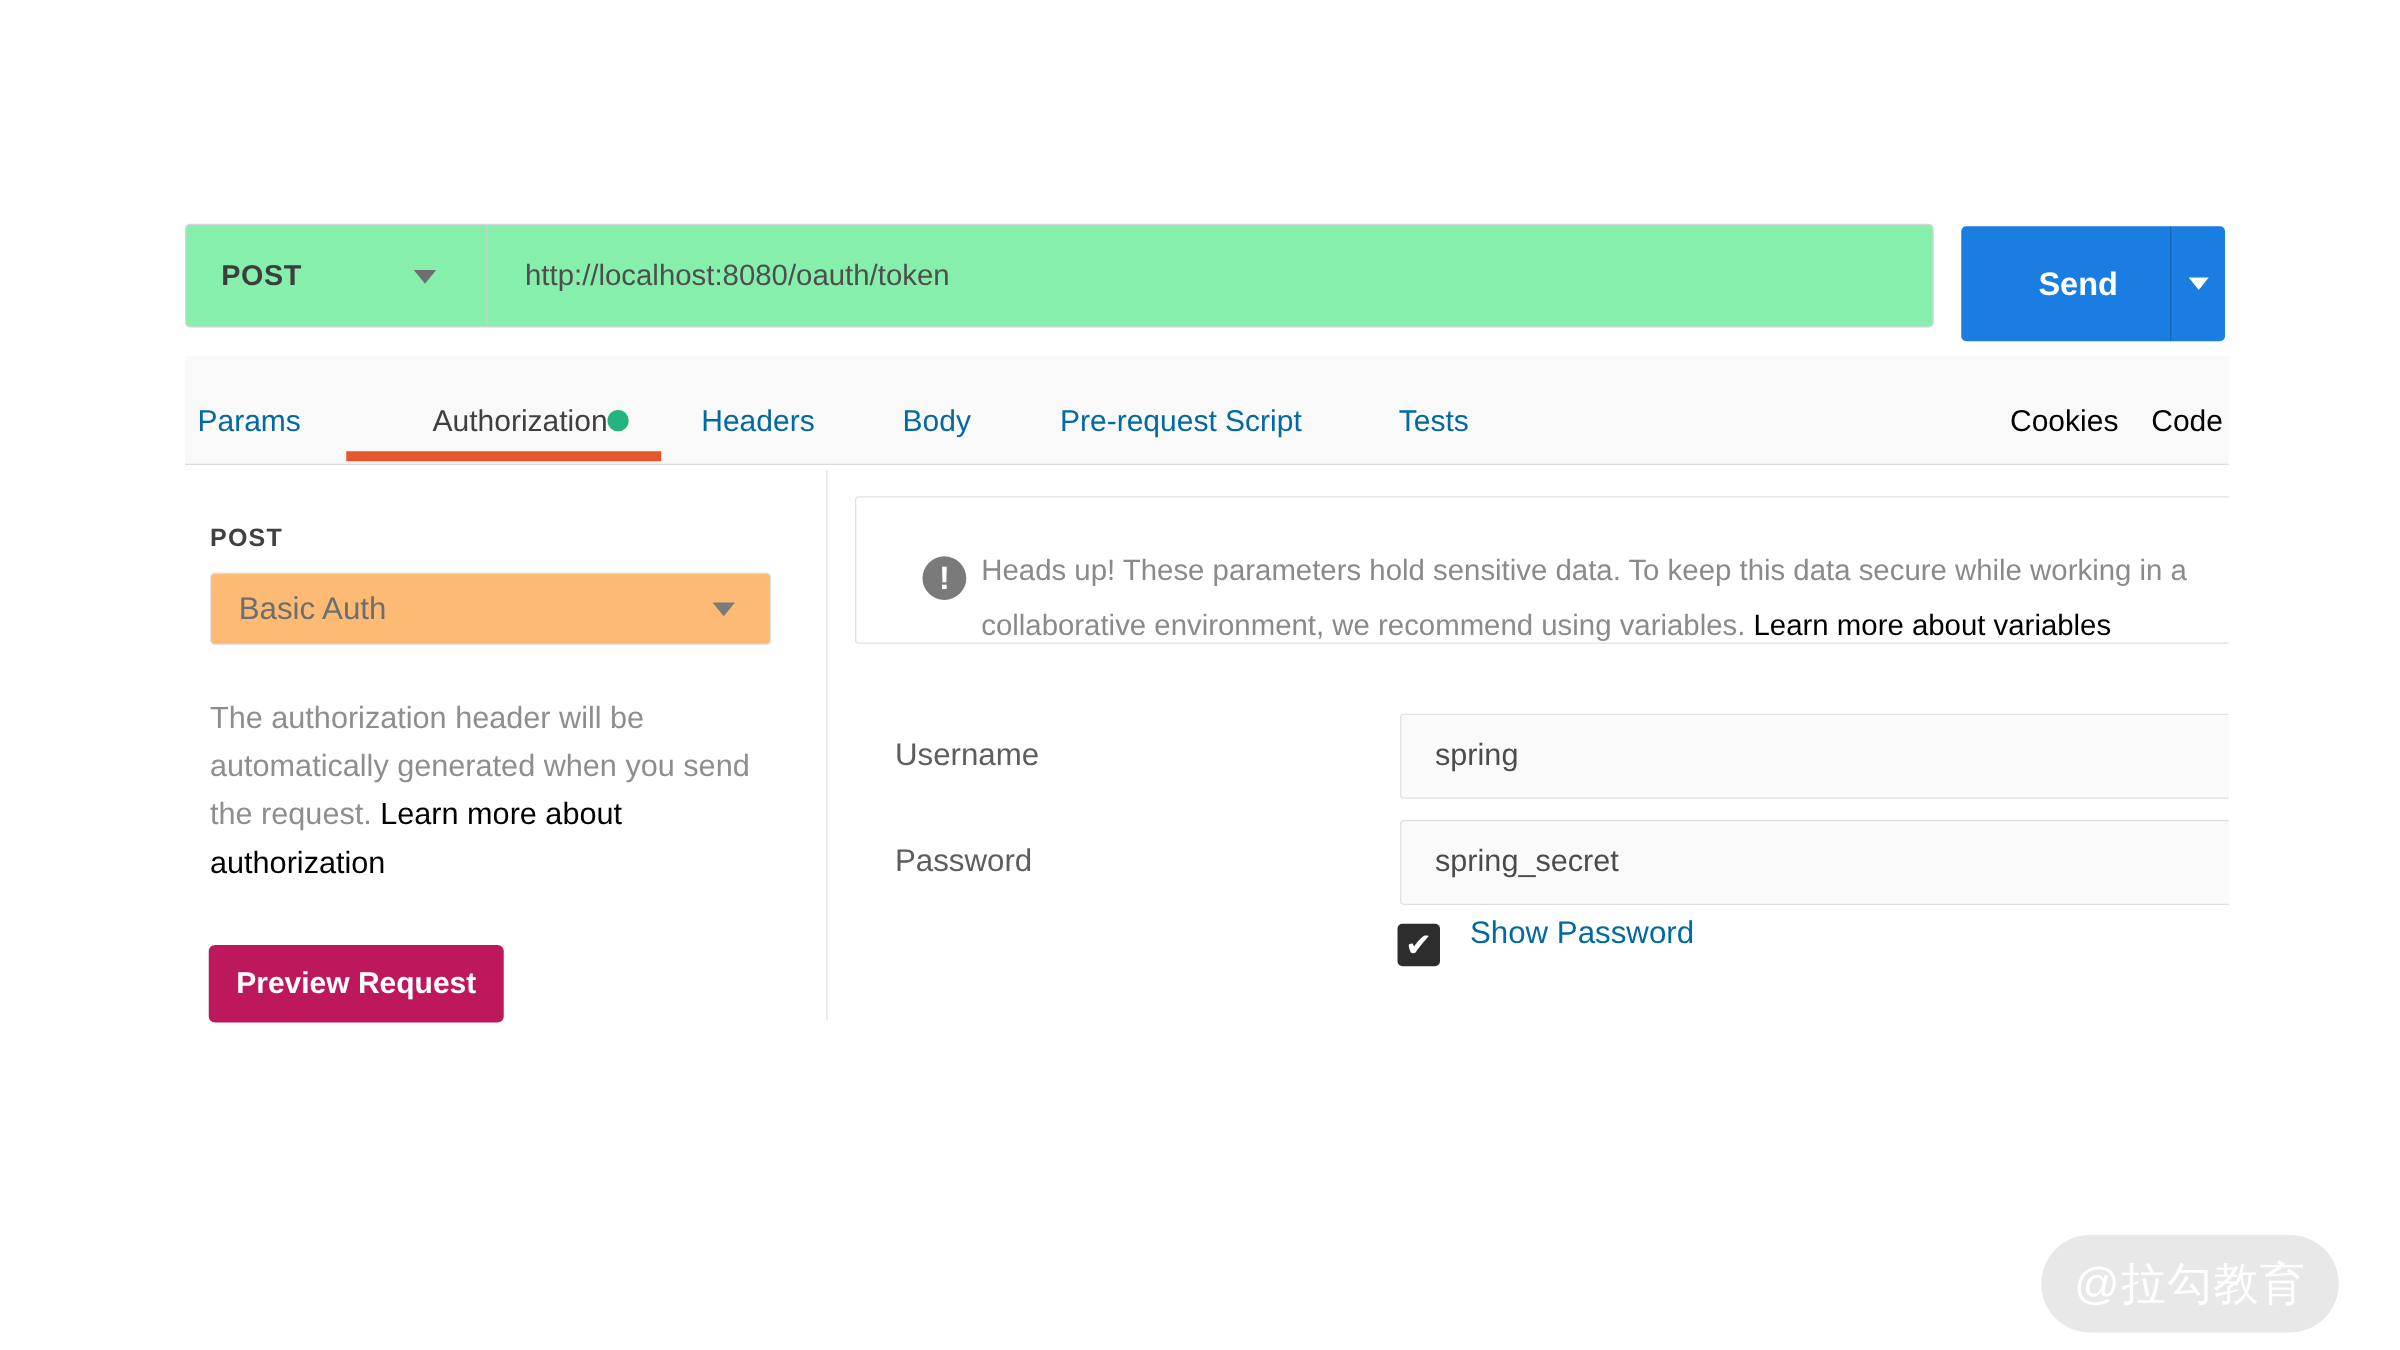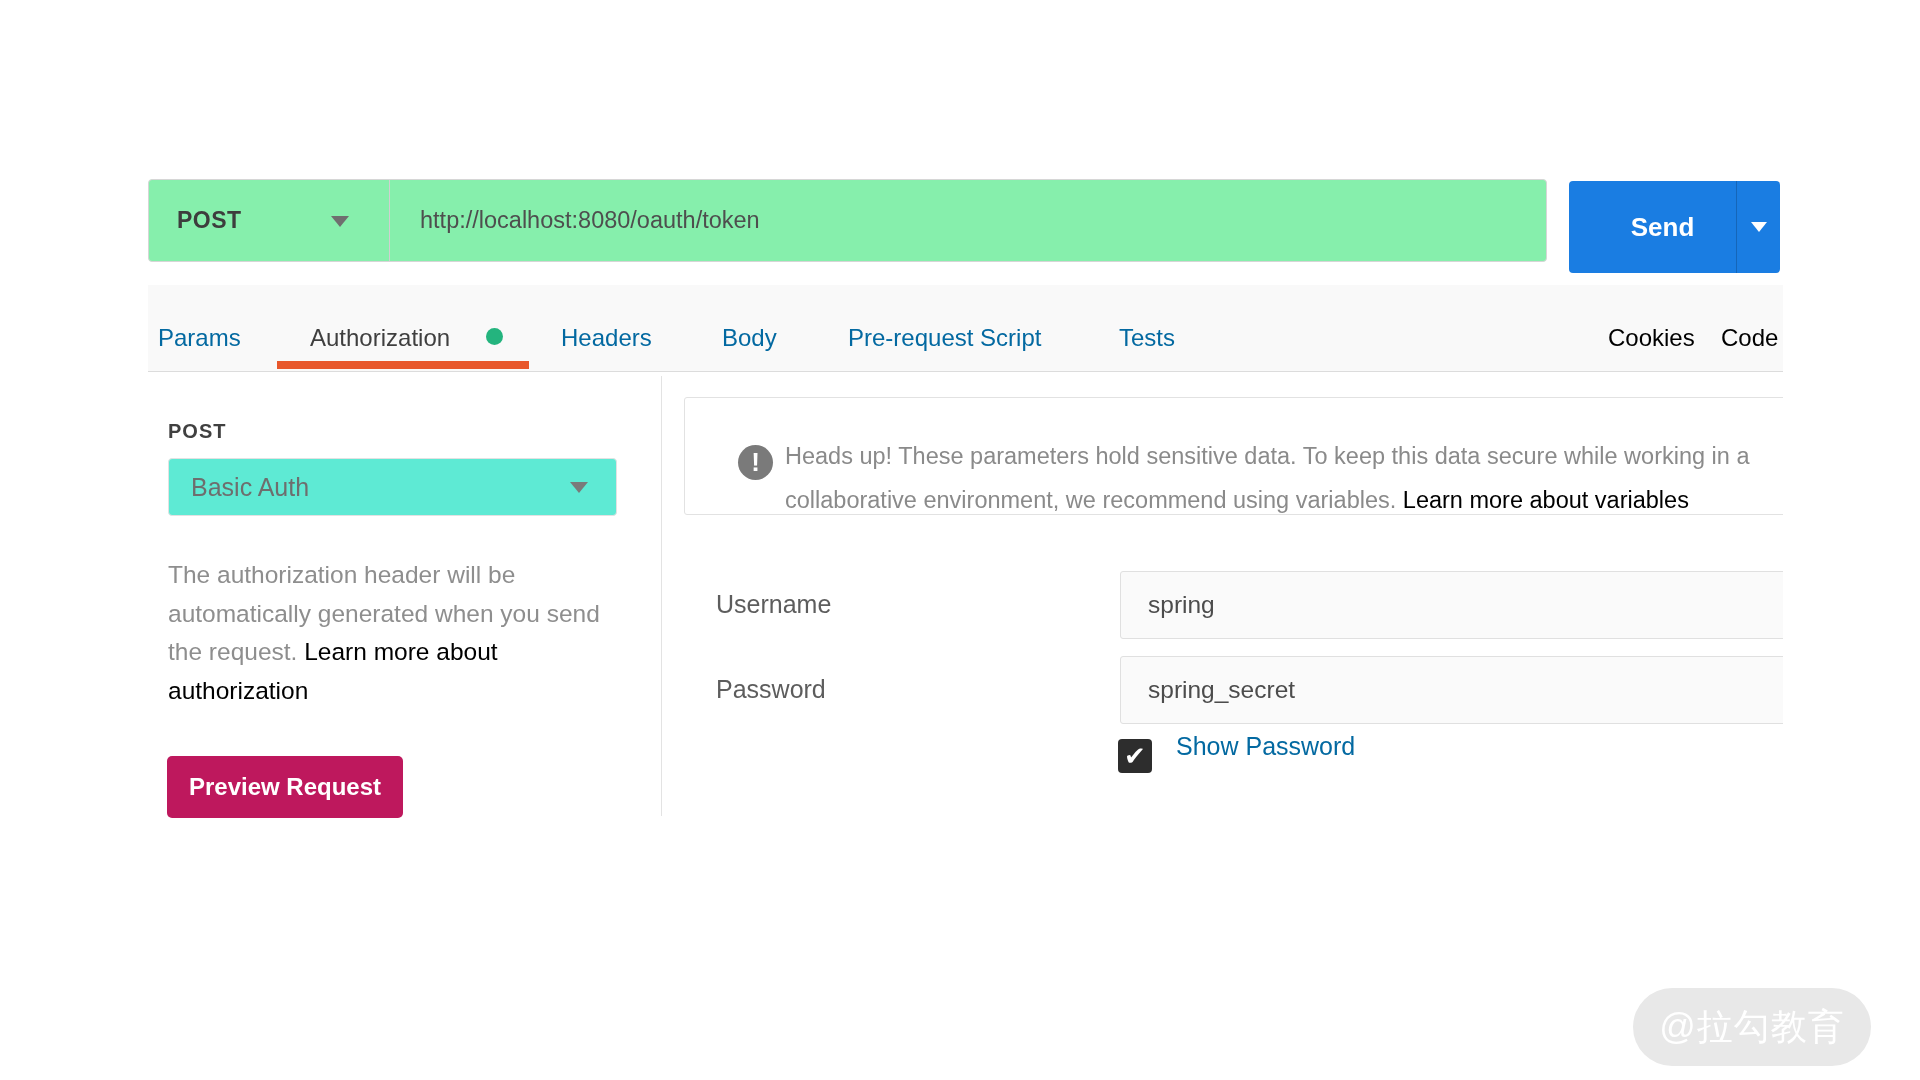--- a/index.html
+++ b/index.html
@@ -28,32 +28,32 @@
   .send-caret-zone { flex:1; border-left:1px solid rgba(0,0,0,0.18); display:flex;
                      align-items:center; justify-content:center; cursor:pointer; }
   .send-caret-zone .caret-down { border-top-color:#ffffff; border-left-width:8px;
                                  border-right-width:8px; border-top-width:10px; }
 
   
   .tab-bar { left:148px; top:285px; width:1635px; height:87px; background:#f9f9f9;
              border-bottom:1px solid #dcdcdc; }
   .tab { position:absolute; top:39px; font-size:24px; color:#0369a1; cursor:pointer;
          white-space:nowrap; }
-  .tab.active { color:#3f3f3f; }
+  .tab.active { color:#3f3f3f;margin-left:36px; }
   .green-dot { position:absolute; width:17px; height:17px; border-radius:50%;
                background:#24b47e; top:43px; }
   .tab-underline { position:absolute; left:129px; bottom:2px; width:252px; height:8px;
                    background:#e8572b; }
   .link-orange { color:#000000; cursor:pointer; }
   .tab-link { position:absolute; top:39px; font-size:24px; white-space:nowrap; }
 
   
   .type-label { left:168px; top:420px; font-size:20px; font-weight:700; color:#404040;
                 letter-spacing:1px; }
-  .type-select { left:168px; top:458px; width:449px; height:58px; background:#5eead4;
+  .type-select { left:168px; top:458px; width:449px; height:58px; background:#fdba74;
                  border:1px solid #e2e2e2; border-radius:4px; display:flex;
                  align-items:center; cursor:pointer; }
   .type-select-value { font-size:25px; color:#6e6e6e; padding-left:22px; flex:1; }
   .type-select .caret-down { margin-right:28px; border-top-color:#7a7a7a; }
   .auth-desc { left:168px; top:556px; width:462px; font-size:24.5px; line-height:38.5px;
                color:#8e8e8e; }
   .preview-btn { left:167px; top:756px; width:236px; height:62px; background:#be185d;
                  border:none; border-radius:5px; color:#ffffff; font-size:24px;
                  font-weight:700; cursor:pointer; font-family:"Liberation Sans", sans-serif; }
 

